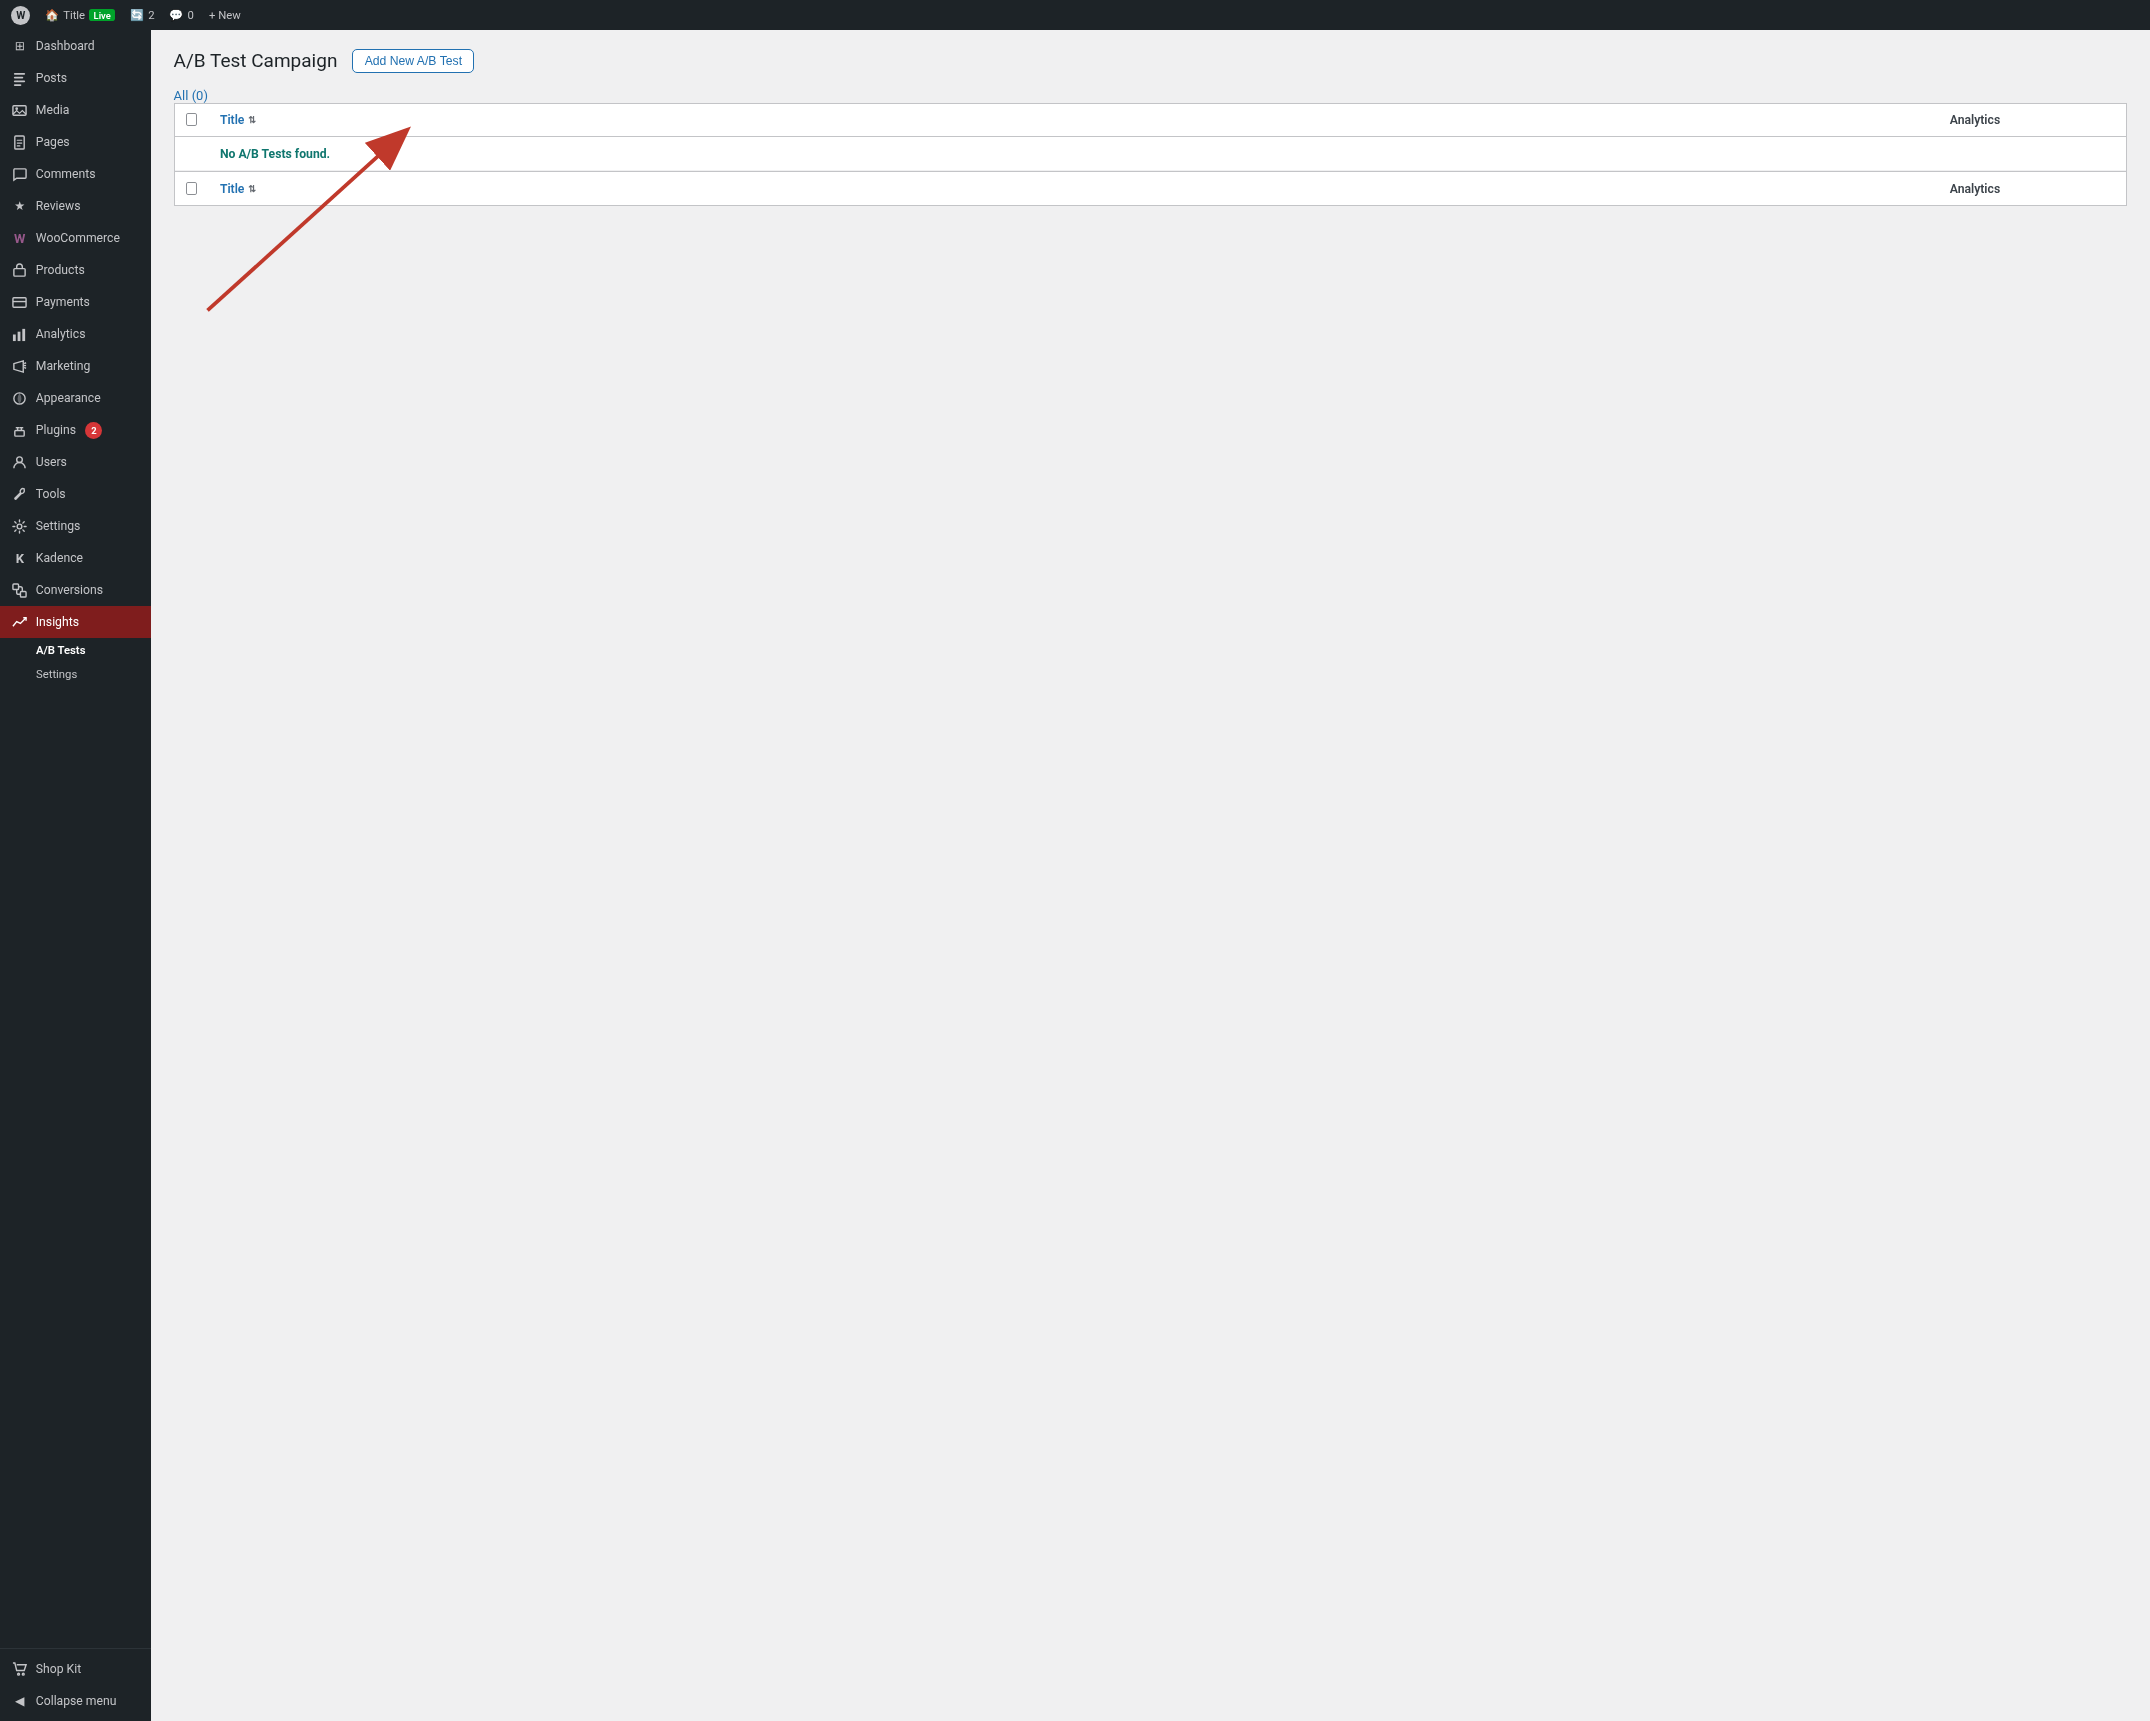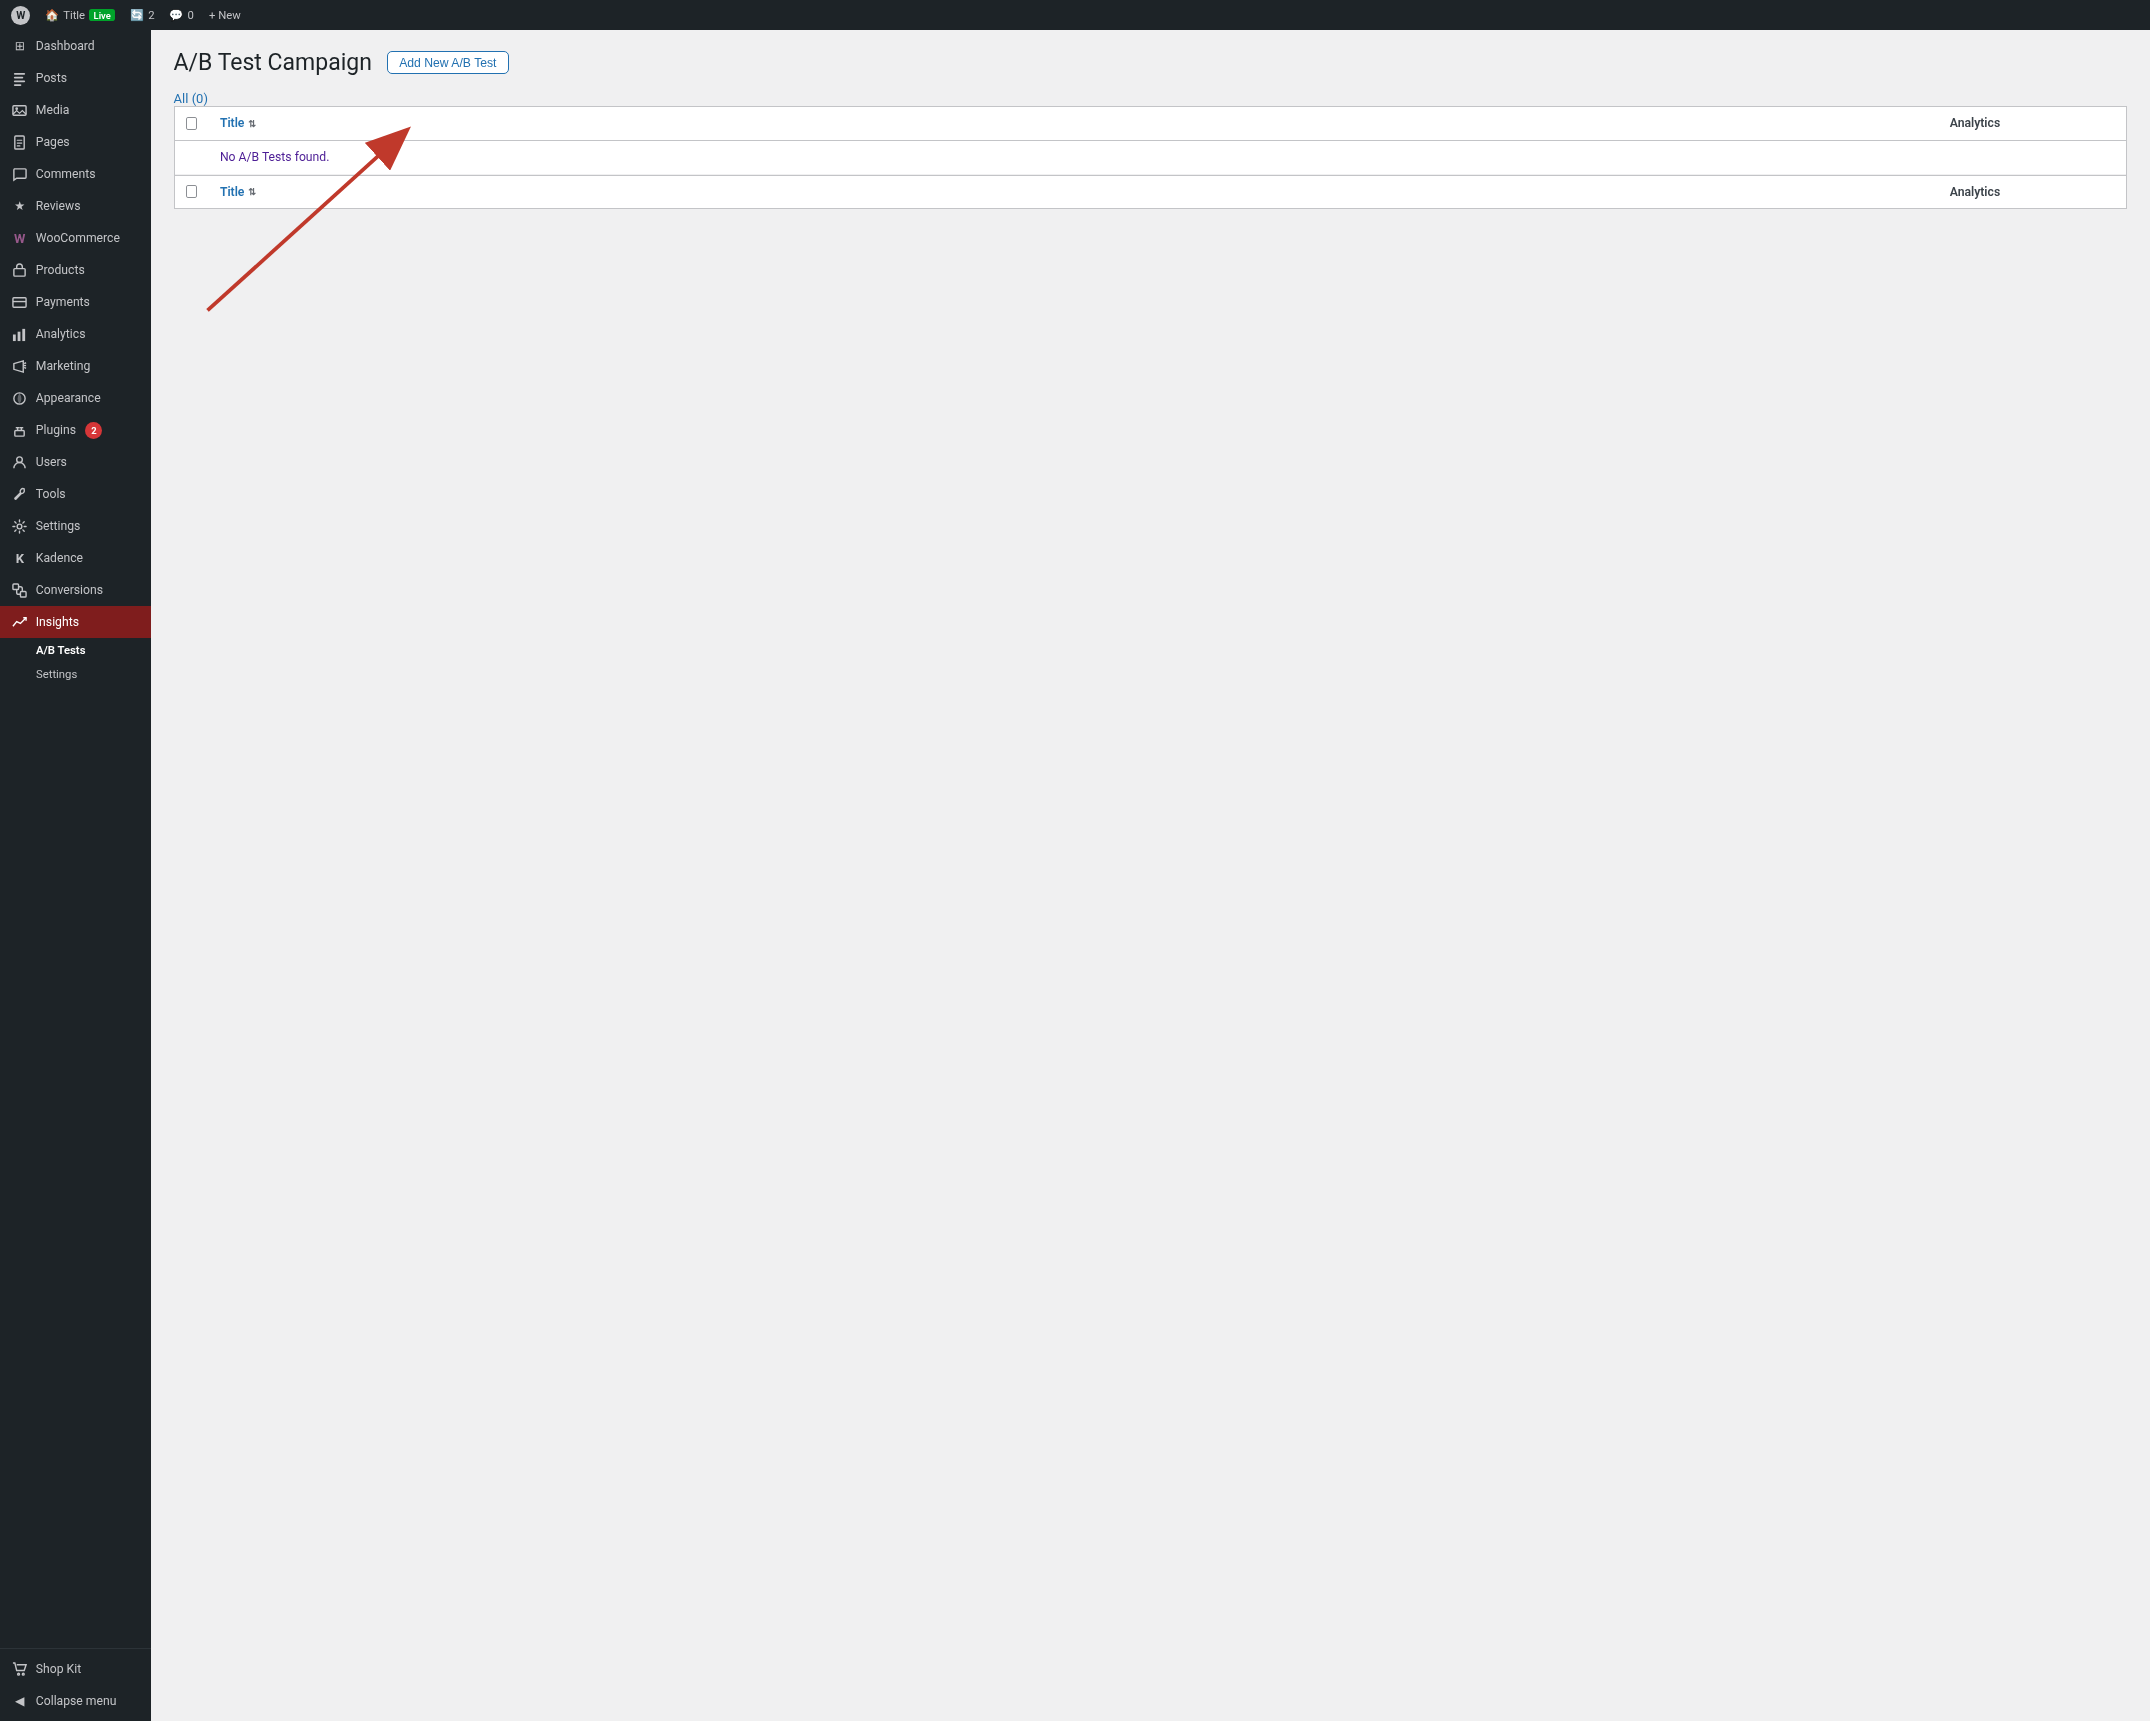--- a/index.html
+++ b/index.html
@@ -95,21 +95,21 @@
       background: #f0f0f1;
     }
 
     .page-header {
       display: flex;
       align-items: center;
       gap: 15px;
       margin-bottom: 15px;
     }
     .page-title {
-      font-size: 23px;
+      font-size: 19px;
       font-weight: 400;
       color: #1d2327;
     }
     .add-new-btn {
       background: #fff;
       border: 0.9px solid #2271b1;
       color: #2271b1;
       padding: 3.8px 11.3px;
       border-radius: 5px;
       cursor: pointer;
@@ -146,23 +146,24 @@
     .sort-icon { font-size: 9.4px; color: #646970; }
 
     .table-row {
       display: grid;
       grid-template-columns: 34px 1fr 188px;
       border-bottom: 0.9px solid #f0f0f1;
     }
     .table-cell {
       padding: 9.4px 11.3px;
       font-size: 12.2px;
-      color: #4c1d95;
-      display: flex;
-      align-items: center;
+      color: #0f766e;
+      display: flex;
+      align-items: center;
+      font-weight: bold;
     }
 
     
     .cb { width: 13px; height: 13px; border: 0.9px solid #8c8f94; background: #fff; border-radius: 1.9px; cursor: pointer; }
 
     
     .sidebar-bottom {
       margin-top: auto;
       border-top: 0.9px solid #2c3338;
       padding: 3.8px 0;

